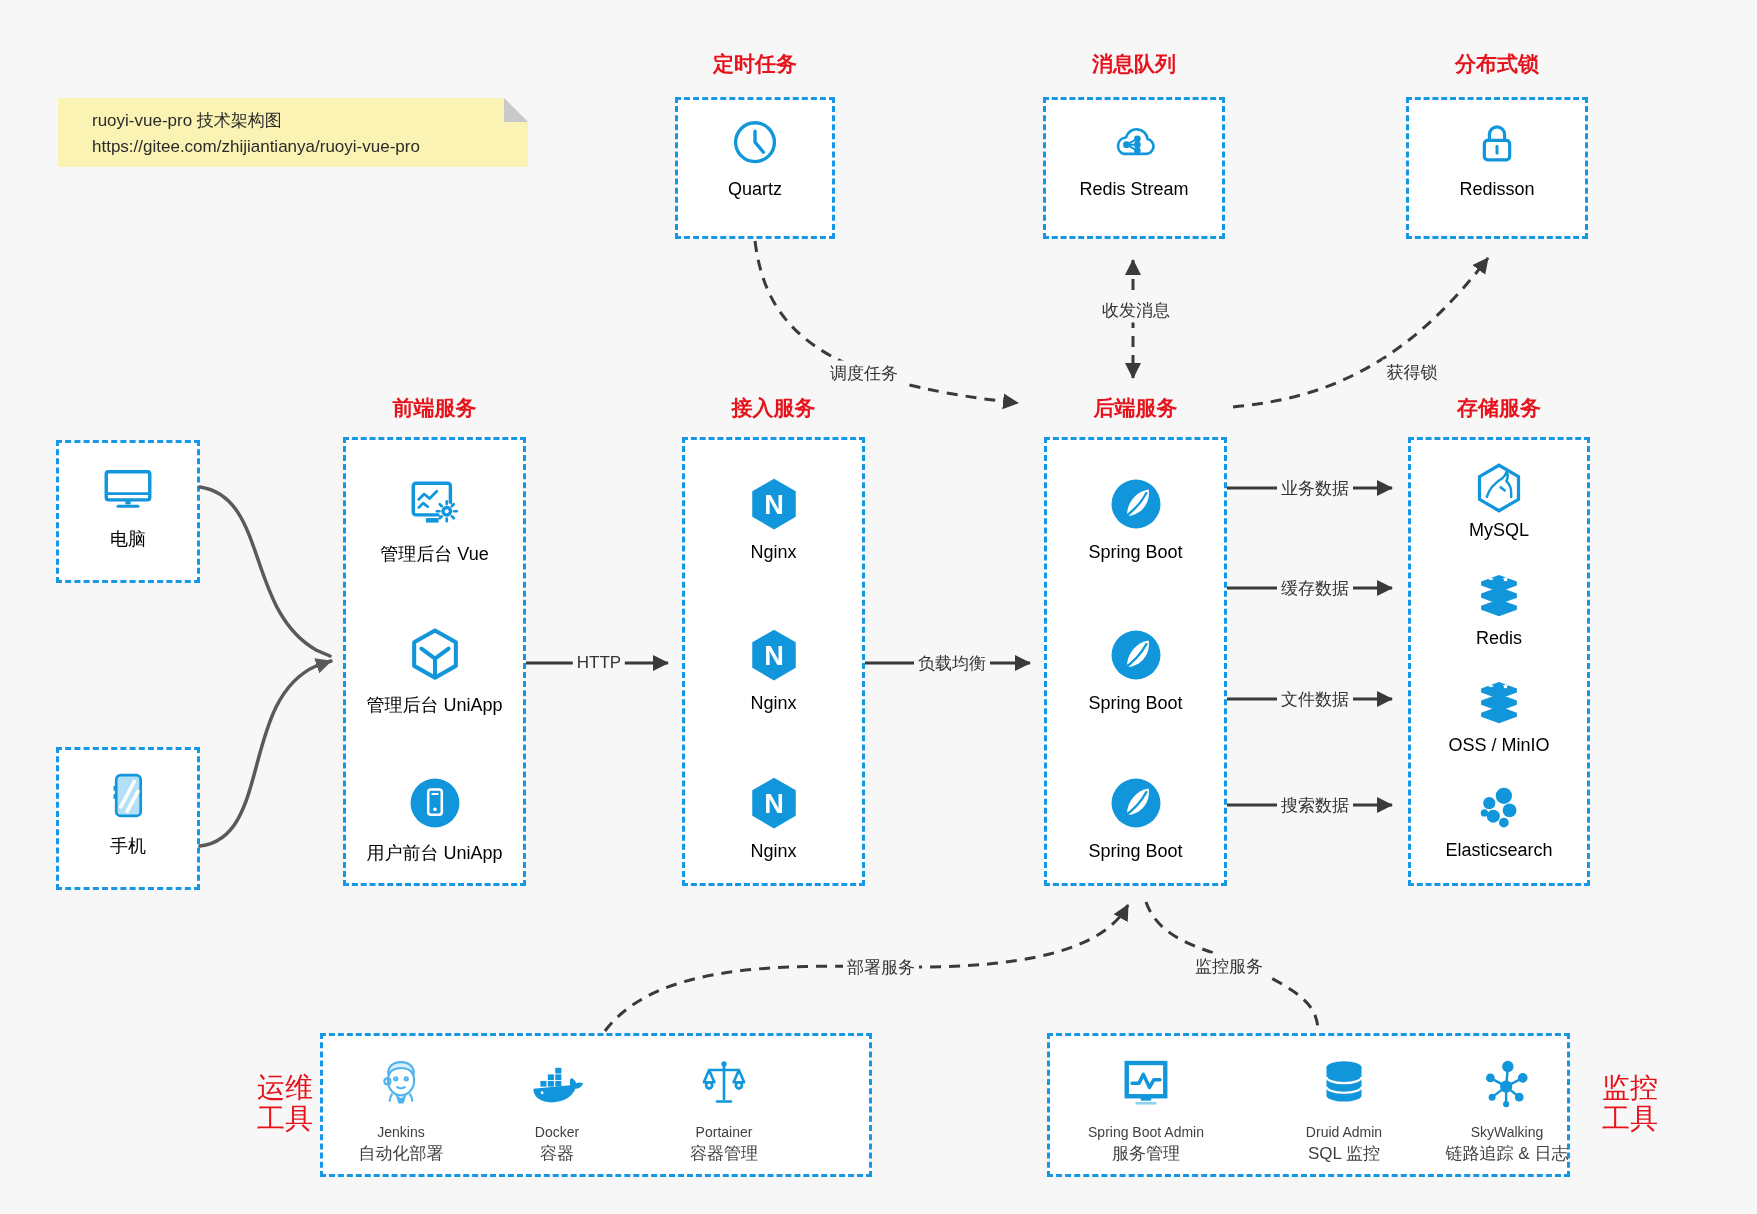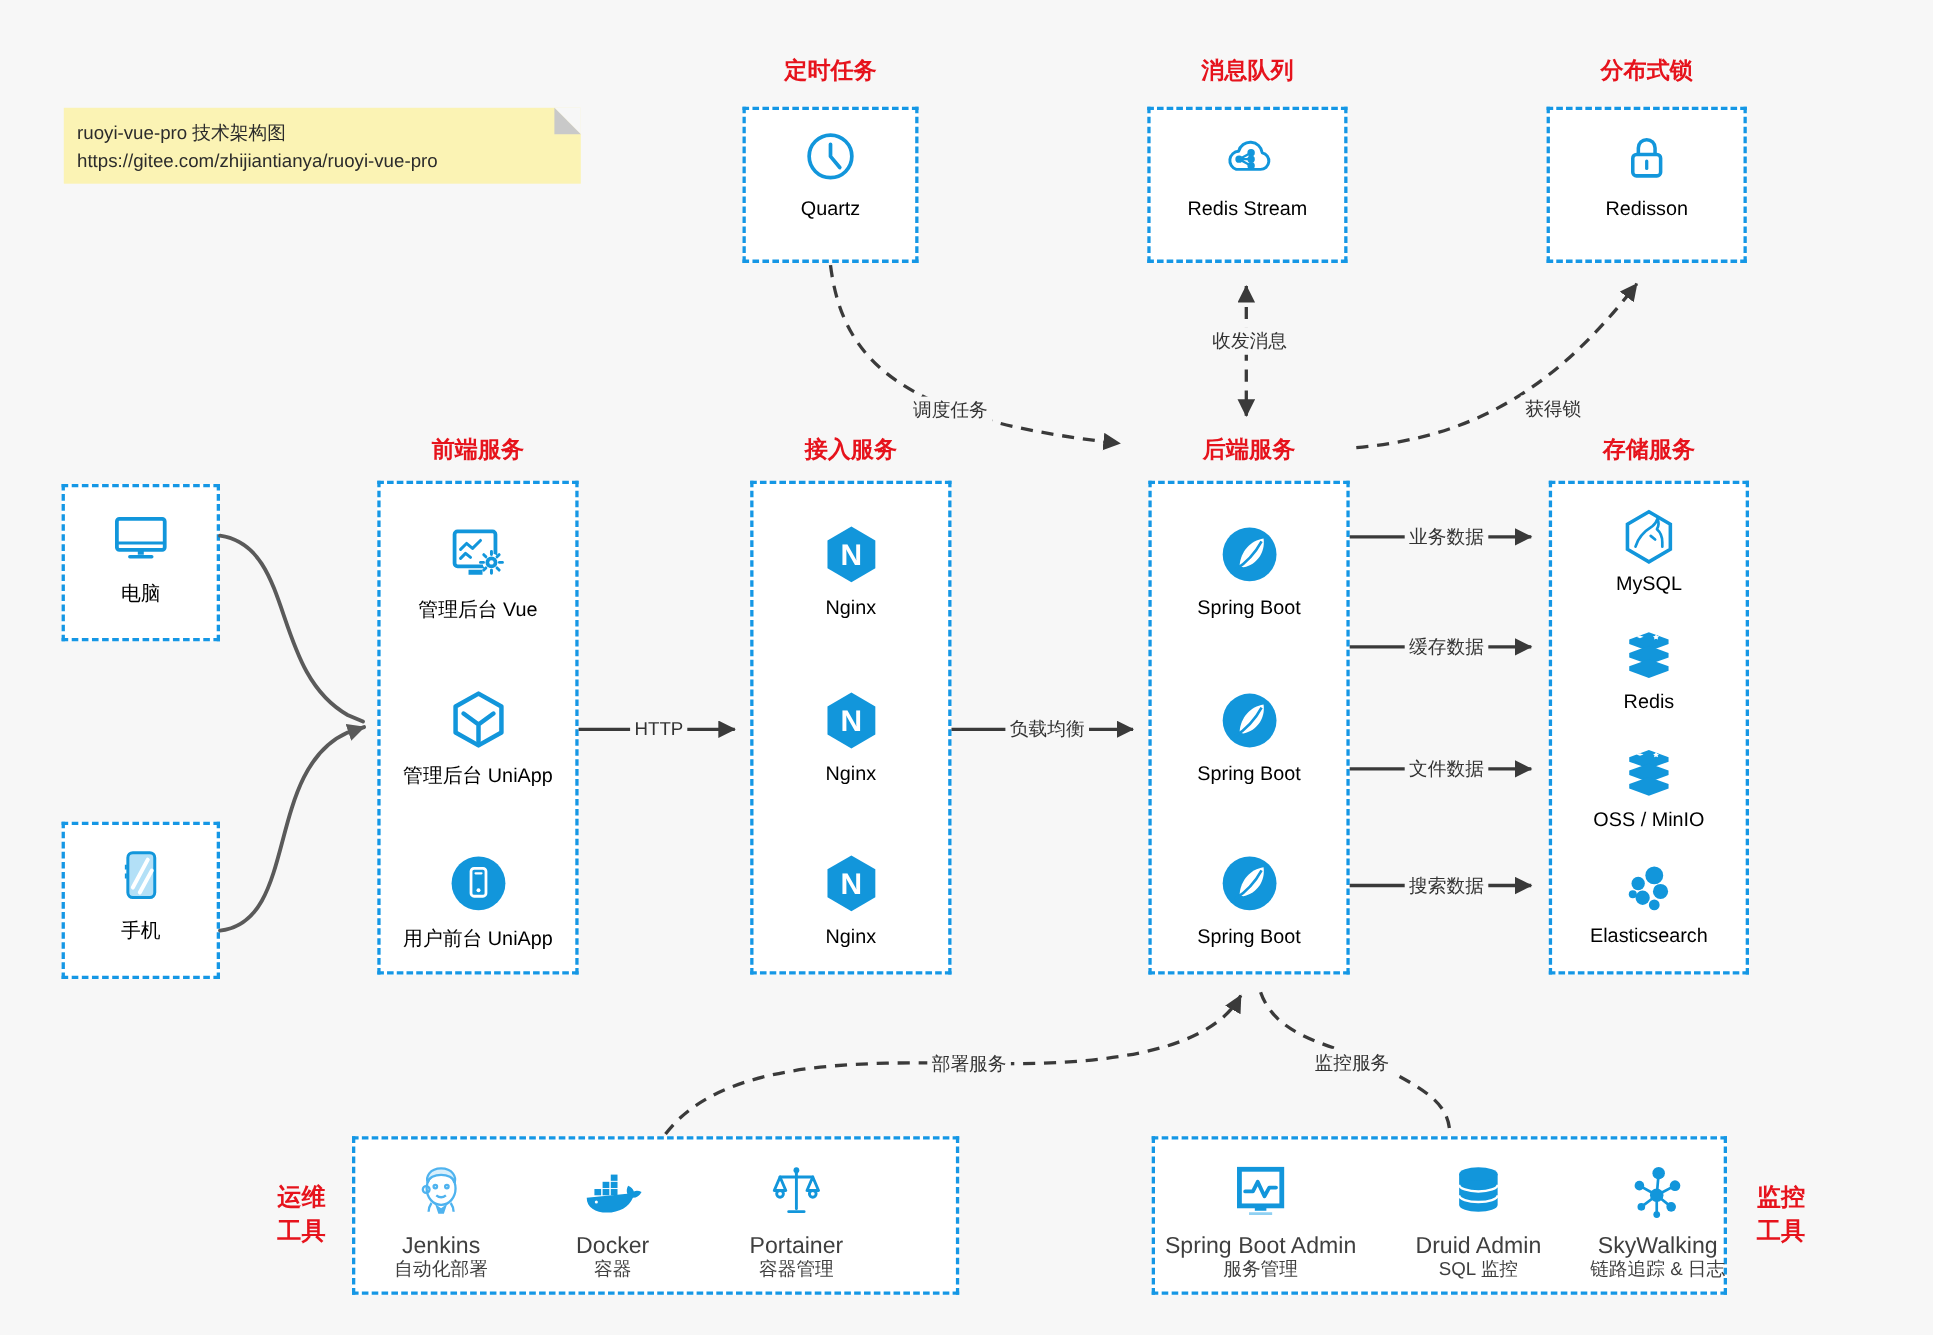--- a/index.html
+++ b/index.html
@@ -1,44 +1,44 @@
 <!DOCTYPE html>
 <html><head>
 <meta charset="utf-8">
 <style>
   html,body{margin:0;padding:0;background:#f7f7f7;font-family:"Liberation Sans",sans-serif;}
   #canvas{position:relative;width:1757px;height:1214px;background:#f7f7f7;overflow:hidden;}
 
   .note{position:absolute;left:58px;top:98px;width:470px;height:69px;background:#fbf3b4;
-        padding:10px 0 0 12px;font-size:17px;line-height:26px;color:#2b2b2b;box-sizing:border-box;z-index:2;}
+        padding:10px 0 0 34px;font-size:17px;line-height:26px;color:#2b2b2b;box-sizing:border-box;z-index:2;}
   .note::before{content:"";position:absolute;top:0;right:0;width:0;height:0;
         border-top:24px solid #f7f7f7;border-left:24px solid transparent;}
   .note::after{content:"";position:absolute;top:0;right:0;width:0;height:0;
         border-bottom:24px solid #c9c9c9;border-right:24px solid transparent;}
 
   .group-title{position:absolute;color:#e6131c;font-weight:700;font-size:21px;text-align:center;z-index:4;white-space:nowrap;}
-  .side-label{position:absolute;color:#e6131c;font-weight:700;font-size:22px;line-height:31px;text-align:left;z-index:4;}
+  .side-label{position:absolute;color:#e6131c;font-weight:400;font-size:28px;line-height:31px;text-align:center;z-index:4;}
 
   .box{position:absolute;background:#fff;border:3px dashed #1597e5;box-sizing:border-box;z-index:2;}
   .vbox{display:flex;flex-direction:column;align-items:center;}
   .top-box{padding-top:16px;}
   .client-box{padding-top:17px;}
 
   .icon{display:block;}
   .i54{width:54px;height:54px;}
   .i58{width:58px;height:58px;}
   .i52{width:52px;height:52px;}
   .i56{width:56px;height:56px;}
 
   .node-label{font-size:18px;color:#000000;white-space:nowrap;margin-top:9px;}
 
   .cnode{position:absolute;left:0;right:0;display:flex;flex-direction:column;align-items:center;text-align:center;}
 
   .bottom-item{position:absolute;top:20px;transform:translateX(-50%);display:flex;flex-direction:column;align-items:center;width:190px;}
-  .bottom-name{font-size:21px;color:#3f3f3f;line-height:21px;margin-top:10px;white-space:nowrap;}
+  .bottom-name{font-size:14px;color:#3f3f3f;line-height:21px;margin-top:10px;white-space:nowrap;}
   .bottom-desc{font-size:17px;color:#3f3f3f;line-height:22px;white-space:nowrap;}
 
   .edge-label{position:absolute;transform:translate(-50%,-50%);font-size:17px;color:#333;
       background:#f7f7f7;padding:1px 4px;white-space:nowrap;z-index:5;}
 
   .connectors{position:absolute;left:0;top:0;z-index:3;pointer-events:none;}
 </style>
 </head>
 <body>
 

